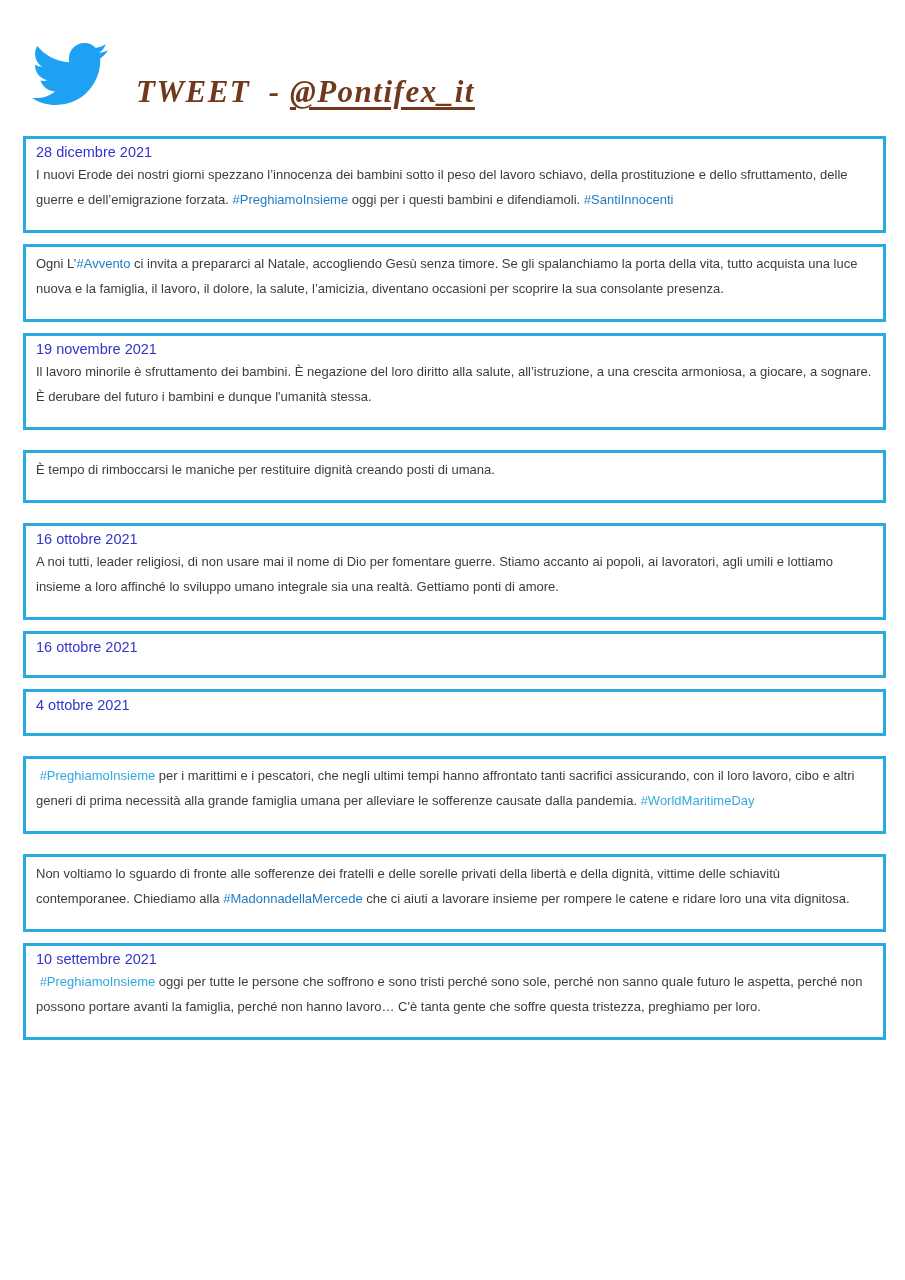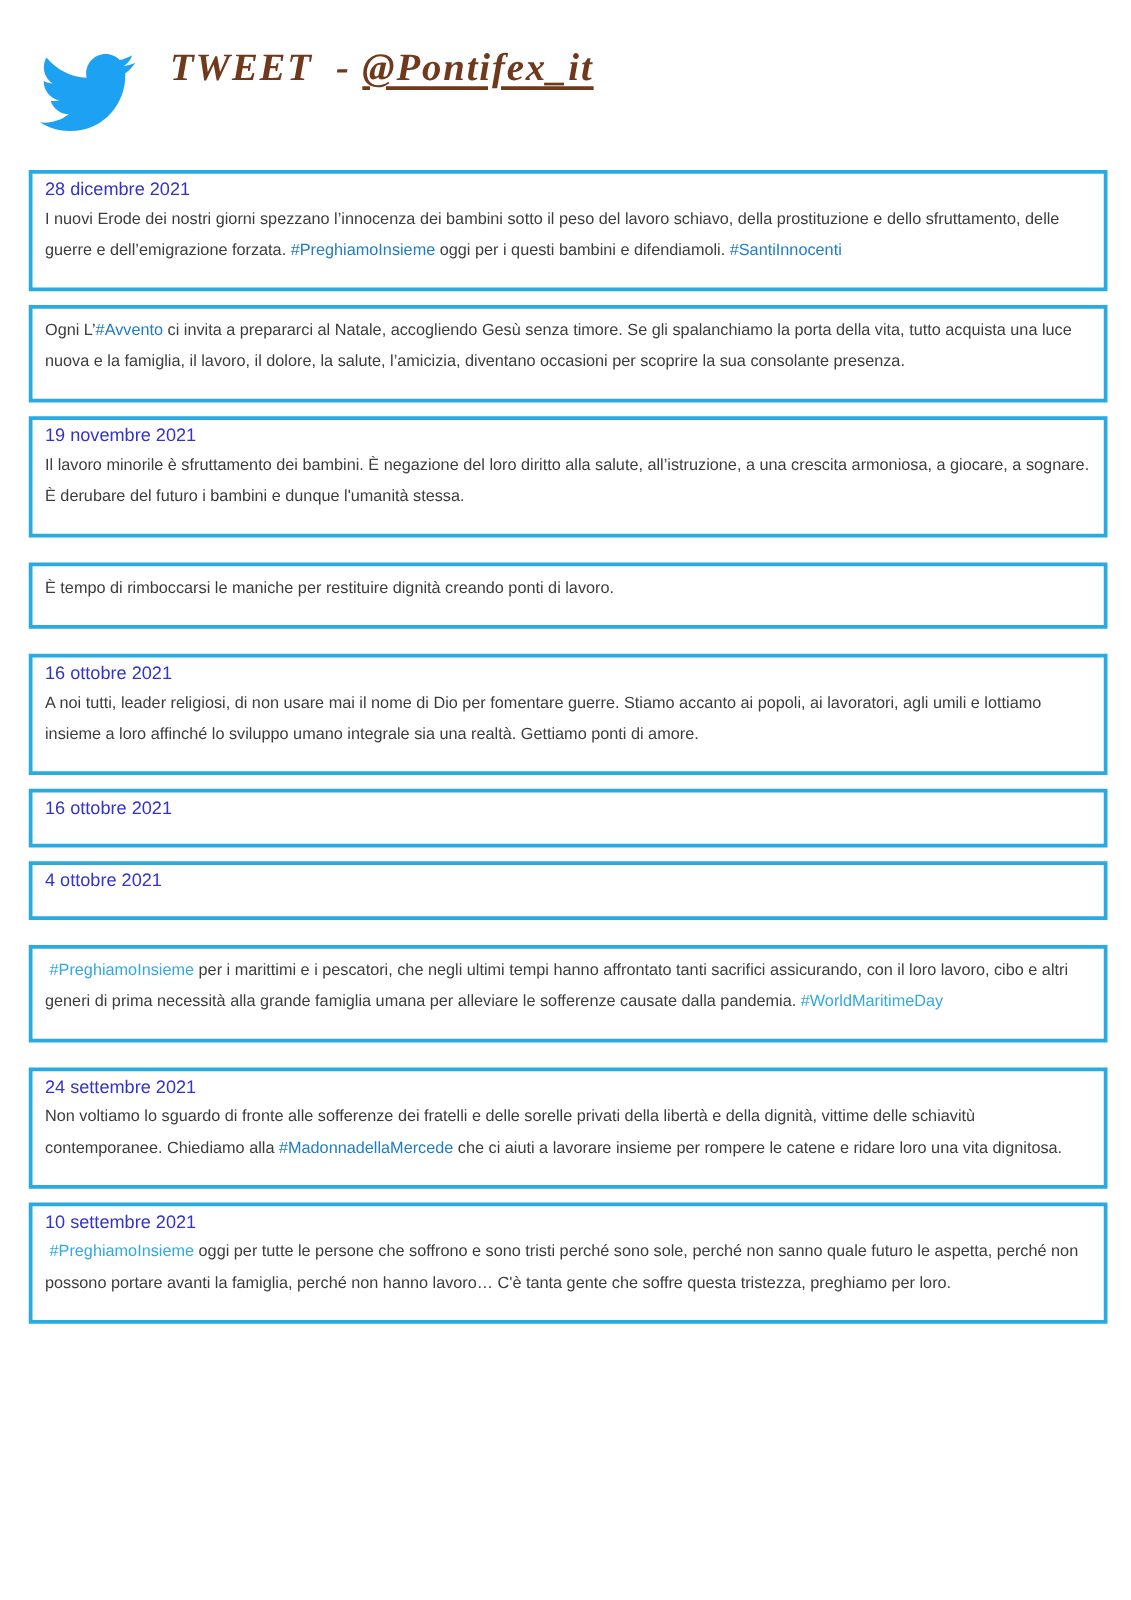--- a/index.html
+++ b/index.html
@@ -10,21 +10,21 @@
   html,body{margin:0;padding:0;background:#FFFFFF;}
   body{
     width:905px;
     font-family:"Liberation Sans","DejaVu Sans",sans-serif;
     color:var(--text);
     overflow-x:hidden;
   }
   .page{padding:36px 19px 8px 23px;}
 
   
-  .header{display:flex;align-items:flex-start;margin:0 0 24px 5px;}
+  .header{display:flex;align-items:flex-end;margin:0 0 24px 5px;}
   .logo{display:inline-block;width:84px;height:76px;flex:0 0 auto;}
   .logo svg{width:84px;height:76px;display:block;}
   .logo svg path{fill:var(--logo);}
   .title{
     margin:0 0 2px 24px;
     font-family:"Liberation Serif","DejaVu Serif",serif;
     font-style:italic;font-weight:bold;
     font-size:31px;letter-spacing:1.5px;
     color:var(--title);white-space:nowrap;
   }
@@ -77,37 +77,36 @@
         <div class="body"><span>I nuovi Erode dei nostri giorni spezzano l’innocenza dei bambini sotto il peso del lavoro schiavo, della prostituzione e dello sfruttamento, delle guerre e dell’emigrazione forzata. </span><a class="tag">#PreghiamoInsieme</a><span> oggi per i questi bambini e difendiamoli. </span><a class="tag">#SantiInnocenti</a></div>
       </article>
       <article class="tweet">
         <div class="body"><span>Ogni L’</span><a class="tag">#Avvento</a><span> ci invita a prepararci al Natale, accogliendo Gesù senza timore. Se gli spalanchiamo la porta della vita, tutto acquista una luce nuova e la famiglia, il lavoro, il dolore, la salute, l’amicizia, diventano occasioni per scoprire la sua consolante presenza.</span></div>
       </article>
       <article class="tweet">
         <div class="date">19 novembre 2021</div>
         <div class="body"><span>Il lavoro minorile è sfruttamento dei bambini. È negazione del loro diritto alla salute, all’istruzione, a una crescita armoniosa, a giocare, a sognare. È derubare del futuro i bambini e dunque l'umanità stessa.</span></div>
       </article>
       <article class="tweet">
-        <div class="body"><span>È tempo di rimboccarsi le maniche per restituire dignità creando ponti di lavoro.</span></div>
+        <div class="body"><span>È tempo di rimboccarsi le maniche per restituire dignità creando posti di umana.</span></div>
       </article>
       <article class="tweet">
         <div class="date">16 ottobre 2021</div>
         <div class="body"><span>A noi tutti, leader religiosi, di non usare mai il nome di Dio per fomentare guerre. Stiamo accanto ai popoli, ai lavoratori, agli umili e lottiamo insieme a loro affinché lo sviluppo umano integrale sia una realtà. Gettiamo ponti di amore.</span></div>
       </article>
       <article class="tweet">
         <div class="date">16 ottobre 2021</div>
       </article>
       <article class="tweet">
         <div class="date">4 ottobre 2021</div>
       </article>
       <article class="tweet">
         <div class="body"><span>&nbsp;</span><a class="tag light">#PreghiamoInsieme</a><span> per i marittimi e i pescatori, che negli ultimi tempi hanno affrontato tanti sacrifici assicurando, con il loro lavoro, cibo e altri generi di prima necessità alla grande famiglia umana per alleviare le sofferenze causate dalla pandemia. </span><a class="tag light">#WorldMaritimeDay</a></div>
       </article>
       <article class="tweet">
-        <div class="date">24 settembre 2021</div>
         <div class="body"><span>Non voltiamo lo sguardo di fronte alle sofferenze dei fratelli e delle sorelle privati della libertà e della dignità, vittime delle schiavitù contemporanee. Chiediamo alla </span><a class="tag">#MadonnadellaMercede</a><span> che ci aiuti a lavorare insieme per rompere le catene e ridare loro una vita dignitosa.</span></div>
       </article>
       <article class="tweet">
         <div class="date">10 settembre 2021</div>
         <div class="body"><span>&nbsp;</span><a class="tag light">#PreghiamoInsieme</a><span> oggi per tutte le persone che soffrono e sono tristi perché sono sole, perché non sanno quale futuro le aspetta, perché non possono portare avanti la famiglia, perché non hanno lavoro… C'è tanta gente che soffre questa tristezza, preghiamo per loro.</span></div>
       </article>
     </main>
 
 </div>
 

